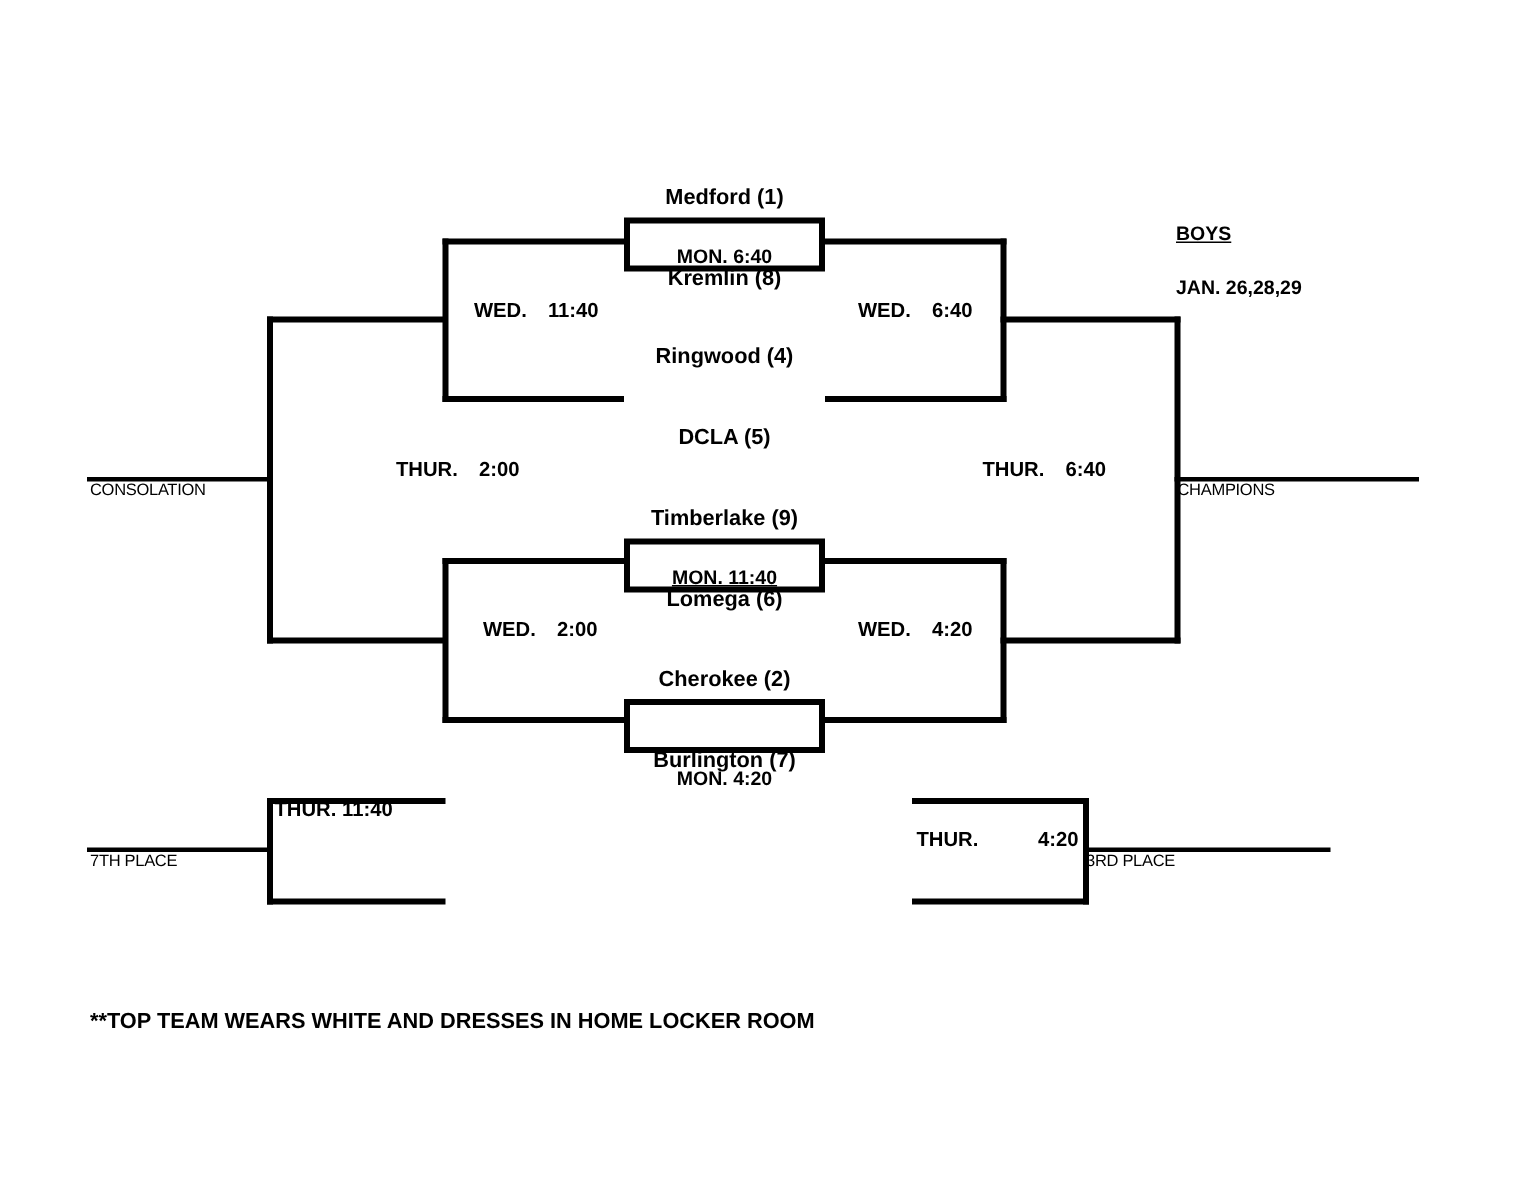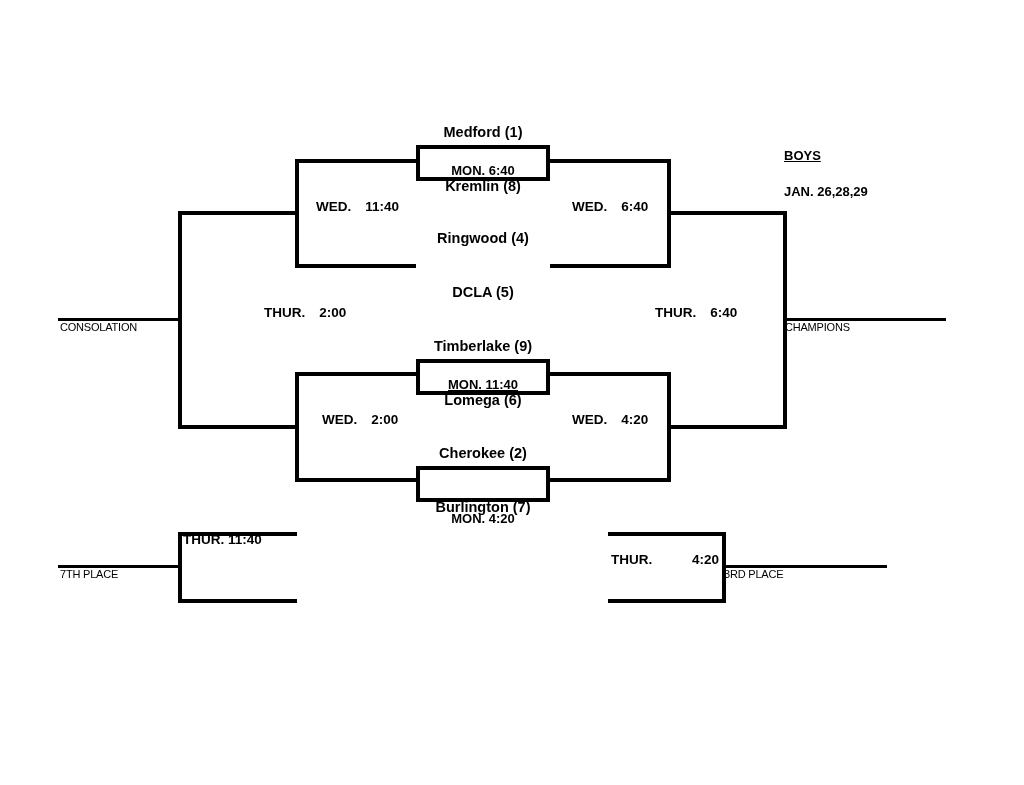--- a/index.html
+++ b/index.html
@@ -168,14 +168,15 @@
   <div class="abs hline" style="left:608px; top:532px; width:118px;"></div>
   <div class="abs hline" style="left:608px; top:599px; width:118px;"></div>
   <div class="abs vline" style="left:722px; top:532px; height:71px;"></div>
   <div class="abs roundtime" style="left:611px; top:552px; width:108px;">
     <span style="float:left;">THUR.</span>
       <span style="float:right;">4:20</span>
   </div>
   <div class="abs thinline" style="left:722px; top:565px; width:165px;"></div>
   <div class="abs placelabel" style="left:724px; top:568px;">3RD PLACE</div>
 
+  <div class="abs footnote" style="left:60px; top:673px;">**TOP TEAM WEARS WHITE AND DRESSES IN HOME LOCKER ROOM</div>
 
 </div>
 
 </body></html>

